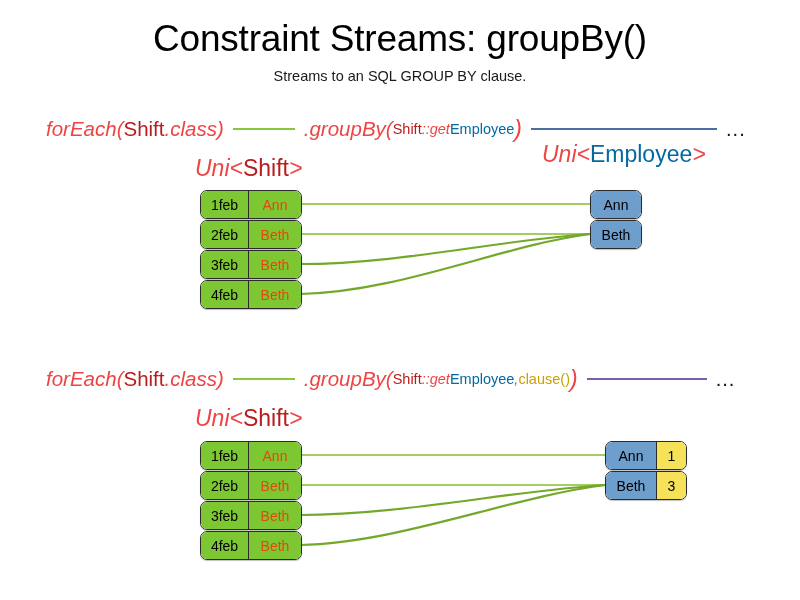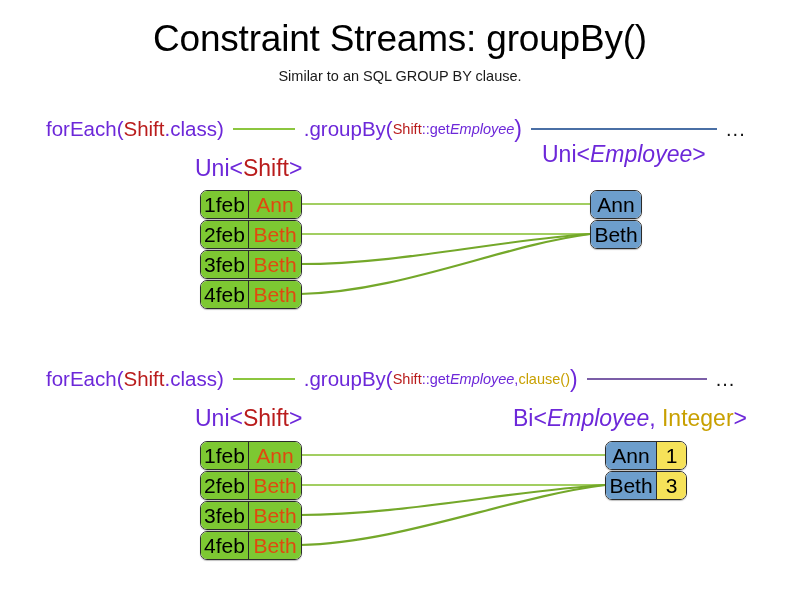--- a/index.html
+++ b/index.html
@@ -34,23 +34,23 @@
   .codeline{
     position:absolute;
     height:28px;
     display:flex;
     align-items:center;
     white-space:nowrap;
     font-size:20.5px;
     color:#111;
   }
   .g{color:#b91c1c;}      
-  .b{color:#6d28d9;font-style:italic;}      
+  .b{color:#0369a1;}      
   .y{color:#c8a000;}      
-  .k{color:#6d28d9;}
+  .k{color:#ef4444;font-style:italic;}
 
   .codeline .small{font-size:14.5px;}
   .paren{font-size:23px;line-height:1;}
 
   .rule{
     display:inline-block;
     height:0;
     border-top:2.5px solid #8cc63f;
     vertical-align:middle;
     margin:0 9px;
@@ -74,21 +74,21 @@
     align-items:stretch;
     height:29px;
     border:1.6px solid #2b2b2b;
     border-radius:7px;
     box-sizing:border-box;
     overflow:hidden;
     box-shadow:0 1px 1px rgba(0,0,0,.25);
   }
   .cell{
     display:flex;align-items:center;justify-content:center;
-    font-size:21px;
+    font-size:14px;
     line-height:1;
     box-sizing:border-box;
     padding:0 4px;
   }
   .cell-date{
     background:#7ed321;
     background:#7dc832;
     color:#000;
     border-right:1.6px solid #2b2b2b;
     width:48px;
@@ -111,21 +111,21 @@
   }
 
   svg.links{position:absolute;left:0;top:0;width:800px;height:600px;pointer-events:none;}
 </style>
 </head>
 <body>
 
 <div class="stage">
 
   <div class="title">Constraint Streams: groupBy()</div>
-  <div class="subtitle">Similar to an SQL GROUP BY clause.</div>
+  <div class="subtitle">Streams to an SQL GROUP BY clause.</div>
 
   <svg class="links" viewBox="0 0 800 600">
 
     <g stroke="#8cc63f" stroke-width="2.2" fill="none">
       <path d="M300,204 L590,204" stroke="#a2ce61"></path>
       <path d="M300,234 L590,234" stroke="#a2ce61"></path>
       <path d="M300,264 C400,264 500,240 590,234" stroke="#74a82a"></path>
       <path d="M300,294 C400,292 500,246 590,234" stroke="#74a82a"></path>
     </g>
 
@@ -196,23 +196,20 @@
       <span class="y small">clause()</span>
       <span class="k paren">)</span>
     <span class="rule rule-purple" style="width:120px;"></span>
     <span class="dots">...</span>
   </div>
 
   <div class="typelabel" style="left:195px;top:405px;">
     <span class="k">Uni&lt;</span><span class="g">Shift</span><span class="k">&gt;</span>
   </div>
 
-  <div class="typelabel" style="left:513px;top:405px;">
-    <span class="k">Bi&lt;</span><span class="b">Employee</span><span class="k">, </span><span class="y">Integer</span><span class="k">&gt;</span>
-  </div>
 
   <div class="boxrow" style="left:200px;top:441px;">
     <div class="cell cell-date">1feb</div>
     <div class="cell cell-name-green">Ann</div>
   </div>
   <div class="boxrow" style="left:200px;top:471px;">
     <div class="cell cell-date">2feb</div>
     <div class="cell cell-name-green">Beth</div>
   </div>
   <div class="boxrow" style="left:200px;top:501px;">

